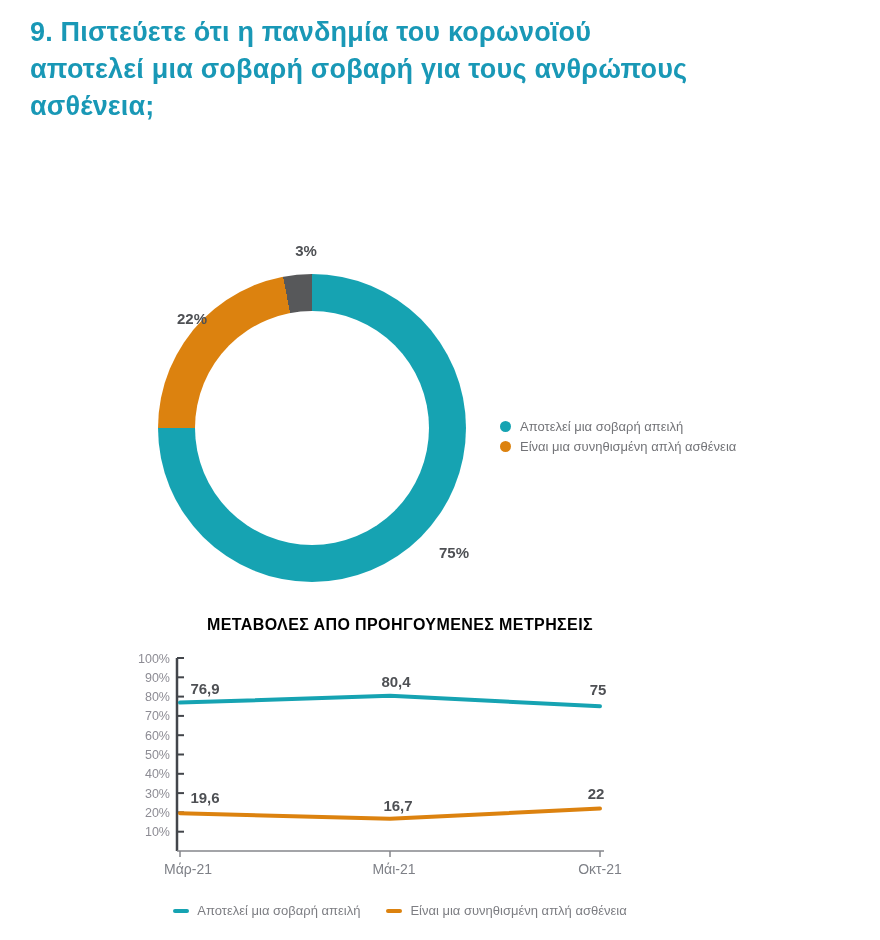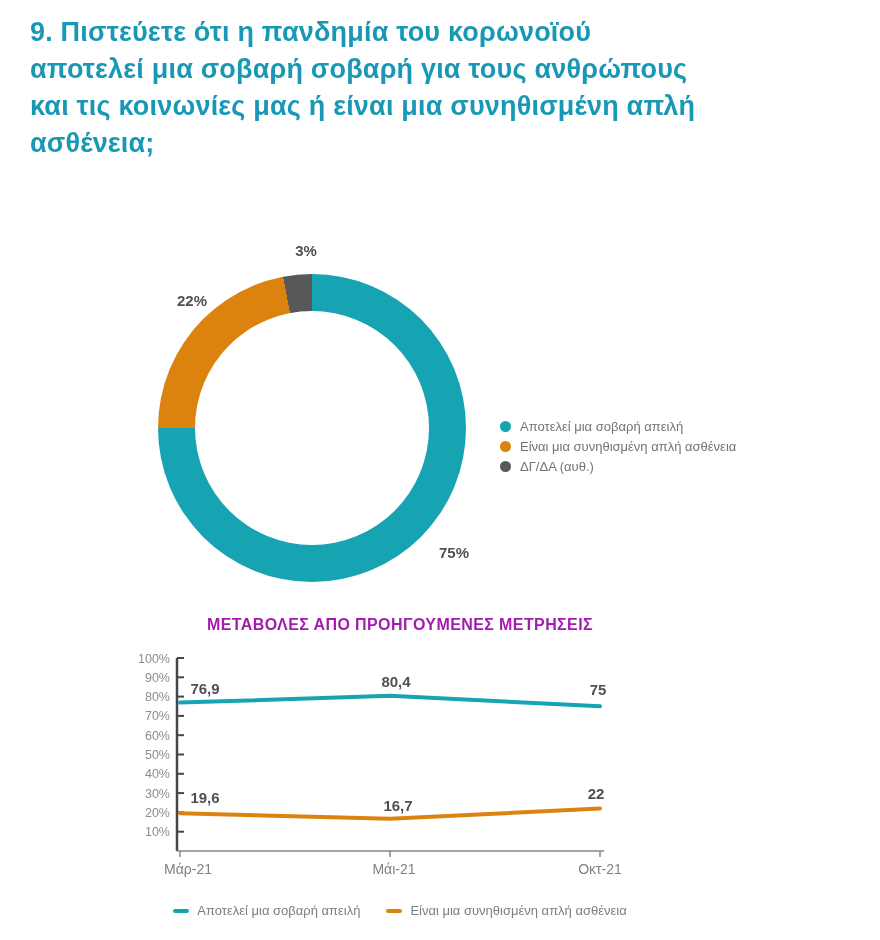--- a/index.html
+++ b/index.html
@@ -9,21 +9,21 @@
   
   .q-title{position:absolute;left:30px;top:14px;width:720px;
            font-size:27px;font-weight:700;line-height:37px;letter-spacing:.2px;}
 
   
   .donut{position:absolute;left:158px;top:274px;width:308px;height:308px;border-radius:50%;}
   .donut-hole{position:absolute;left:37px;top:37px;width:234px;height:234px;border-radius:50%;background:#fff;}
   .slice-label{position:absolute;transform:translate(-50%,-50%);
                font-size:15px;font-weight:700;color:#4E5054;white-space:nowrap;}
   .sl-0{left:446px;top:552px;margin-left:8px;}
-  .sl-1{left:192px;top:300px;}
+  .sl-1{left:192px;top:318px;}
   .sl-2{left:306px;top:250px;}
 
   
   .donut-legend{position:absolute;left:500px;top:419px;display:flex;flex-direction:column;gap:5px;}
   .dl-row{display:flex;align-items:center;gap:9px;}
   .dl-dot{width:11px;height:11px;border-radius:50%;flex:0 0 auto;}
   .dl-label{font-size:13px;color:#737478;white-space:nowrap;}
 
   
   .lc-title{position:absolute;left:130px;top:616px;width:540px;text-align:center;
@@ -36,47 +36,42 @@
   .ll-label{font-size:13px;color:#7D7E83;white-space:nowrap;}
 </style>
 </head>
 <body>
 
 <div class="page">
 
   <div class="q-title" style="color: rgb(25, 152, 182);">
     <div>9. Πιστεύετε ότι η πανδημία του κορωνοϊού</div>
     <div>αποτελεί μια σοβαρή σοβαρή για τους ανθρώπους</div>
-    <div>και τις κοινωνίες μας ή είναι μια συνηθισμένη απλή</div>
     <div>ασθένεια;</div>
   </div>
 
   <div class="donut" id="donut" style="background: conic-gradient(rgb(22, 163, 178) 0%, rgb(22, 163, 178) 75%, rgb(220, 130, 15) 75%, rgb(220, 130, 15) 97%, rgb(87, 88, 90) 97%, rgb(87, 88, 90) 100%);">
     <div class="donut-hole"></div>
   </div>
   <span class="slice-label sl-0">75%</span>
   <span class="slice-label sl-1">22%</span>
   <span class="slice-label sl-2">3%</span>
 
   <div class="donut-legend" id="donutLegend">
       <div class="dl-row">
         <span class="dl-dot" style="background: rgb(22, 163, 178);"></span>
         <span class="dl-label">Αποτελεί μια σοβαρή απειλή</span>
       </div>
       <div class="dl-row">
         <span class="dl-dot" style="background: rgb(220, 130, 15);"></span>
         <span class="dl-label">Είναι μια συνηθισμένη απλή ασθένεια</span>
       </div>
-      <div class="dl-row">
-        <span class="dl-dot" style="background: rgb(87, 88, 90);"></span>
-        <span class="dl-label">ΔΓ/ΔΑ (αυθ.)</span>
-      </div>
     </div>
 
-  <div class="lc-title" style="color: #a21caf;">ΜΕΤΑΒΟΛΕΣ ΑΠΟ ΠΡΟΗΓΟΥΜΕΝΕΣ ΜΕΤΡΗΣΕΙΣ</div>
+  <div class="lc-title" style="color: #000000;">ΜΕΤΑΒΟΛΕΣ ΑΠΟ ΠΡΟΗΓΟΥΜΕΝΕΣ ΜΕΤΡΗΣΕΙΣ</div>
   <svg class="lc-svg" id="lineChart" width="540" height="250" viewBox="0 0 540 250">
       <line x1="47" y1="13" x2="47" y2="206" stroke="#43464B" stroke-width="2.5"></line>
       <line x1="47" y1="13" x2="54" y2="13" stroke="#43464B" stroke-width="2"></line>
       <text x="40" y="17.5" text-anchor="end" font-size="12.5" fill="#8D8C94">100%</text>
       <line x1="47" y1="32.30000000000001" x2="54" y2="32.30000000000001" stroke="#43464B" stroke-width="2"></line>
       <text x="40" y="36.80000000000001" text-anchor="end" font-size="12.5" fill="#8D8C94">90%</text>
       <line x1="47" y1="51.599999999999994" x2="54" y2="51.599999999999994" stroke="#43464B" stroke-width="2"></line>
       <text x="40" y="56.099999999999994" text-anchor="end" font-size="12.5" fill="#8D8C94">80%</text>
       <line x1="47" y1="70.9" x2="54" y2="70.9" stroke="#43464B" stroke-width="2"></line>
       <text x="40" y="75.4" text-anchor="end" font-size="12.5" fill="#8D8C94">70%</text>

